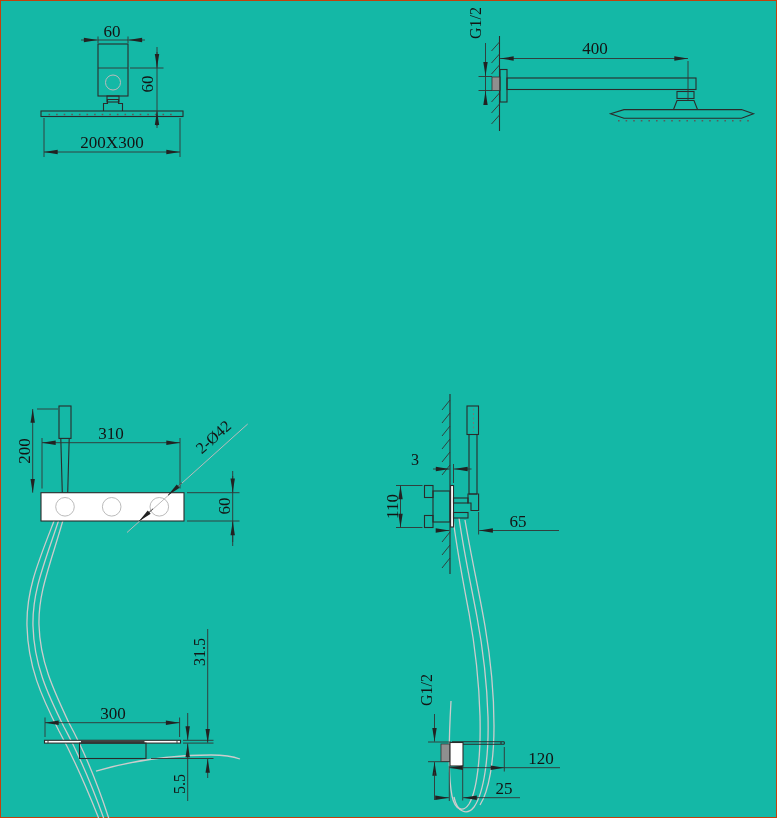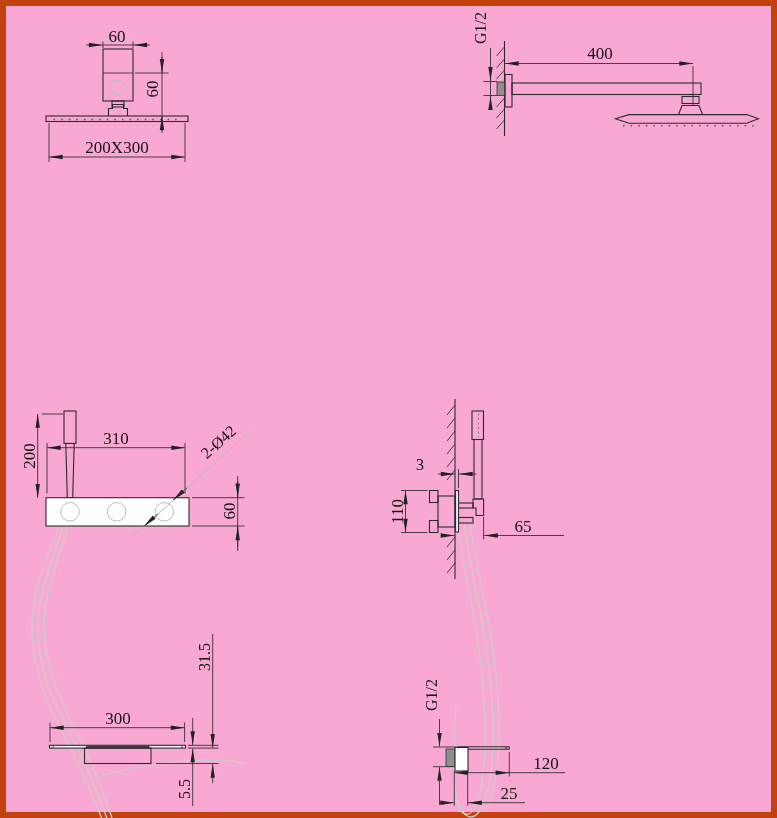--- a/index.html
+++ b/index.html
@@ -1,20 +1,20 @@
 <!DOCTYPE html>
 <html style="--line: #2b2b2b; --dim: #333333; --hose: #cccccc; --metal-fill: #8f8f8f; --slot-fill: #3f3f3f; --light-detail: #bbbbbb;"><head>
 <meta charset="utf-8">
 <style>
   :root{
     --line:#2b2b2b; --dim:#333333; --hose:#cccccc;
     --metal-fill:#8f8f8f; --slot-fill:#3f3f3f; --light-detail:#bbbbbb;
   }
   html,body{margin:0;padding:0;background:#ffffff;}
-  .stage{width:777px;height:818px;background:#f9a8d4;border:6px solid #c2410c;box-sizing:border-box;}
+  .stage{width:777px;height:818px;background:#14b8a6;border:1px solid #c2410c;box-sizing:border-box;}
   svg{display:block;}
   .ln{fill:none;stroke:var(--line);stroke-width:1.1;}
   .lnf{fill:#fff;stroke:var(--line);stroke-width:1.1;}
   .dim{fill:none;stroke:var(--dim);stroke-width:0.9;}
   .lt{fill:none;stroke:var(--light-detail);stroke-width:1;}
   .hose{fill:none;stroke:var(--hose);stroke-width:1.3;}
   .dots{fill:none;stroke:#5a5a5a;stroke-width:1.5;stroke-dasharray:1.6 6;}
   .metal{fill:var(--metal-fill);stroke:#333;stroke-width:0.8;}
   .slot{fill:var(--slot-fill);stroke:none;}
   .dash{fill:none;stroke:#777;stroke-width:0.9;stroke-dasharray:2 2.5;}

